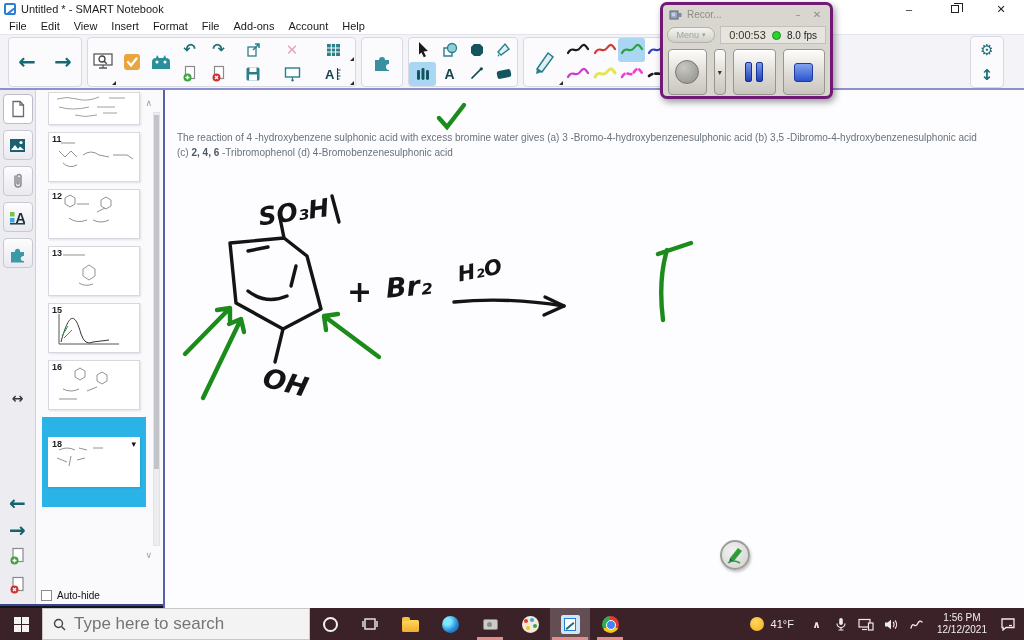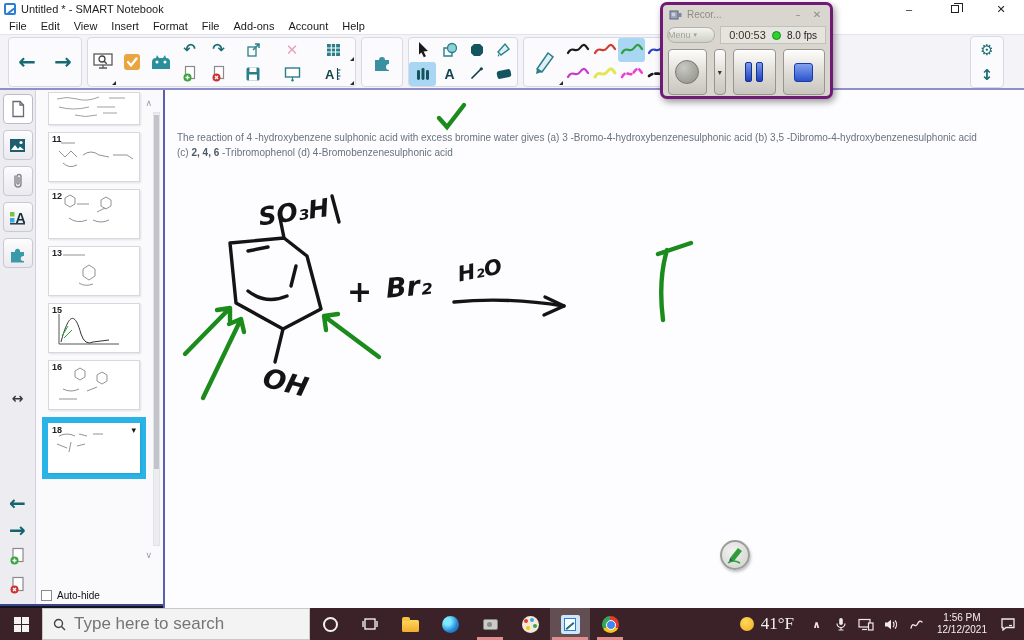--- a/index.html
+++ b/index.html
@@ -50,21 +50,21 @@
 
   
   .recorder { position:absolute; left:660px; top:2px; width:173px; height:97px; background:#d9d6d0;
               border:3px solid #701a75; border-radius:7px; box-shadow:2px 3px 7px rgba(0,0,0,.4); z-index:30; }
   .rec-title { height:19px; display:flex; align-items:center; padding:0 6px; gap:5px; }
   .rec-title-text { font-size:10px; color:#8c8c86; flex:1; }
   .rec-sys { color:#8c8c86; font-size:10px; width:14px; text-align:center; }
   .rec-row { height:22px; display:flex; align-items:center; padding:0 4px; gap:5px; }
   .menu-btn { width:48px; height:16px; border:1px solid #b2b2aa; border-radius:8px;
               background:linear-gradient(#f4f4f0,#d0d0ca); color:#a2a29a; font-size:9px;
-              display:flex; align-items:center; gap:3px; }
+              display:flex; align-items:center; justify-content:center; gap:3px; }
   .timer-panel { flex:1; height:18px; background:#e6e4df; border:1px solid #c2c0ba;
                  display:flex; align-items:center; padding:0 8px; gap:6px; }
   .rec-time { font-size:11px; color:#3a3222; flex:1; text-align:center; }
   .rec-dot { width:9px; height:9px; border-radius:50%; background:#2bd32b; border:1px solid #1a8a1a; }
   .rec-fps { font-size:10px; color:#222; }
   .rec-buttons { display:flex; padding:3px 5px; gap:7px; height:52px; }
   .rbtn { border:1px solid #96968e; border-radius:4px;
           background:linear-gradient(#fdfdfb,#dedbd5 55%,#c9c6c0);
           box-shadow:inset 0 1px 0 #fff; display:flex; align-items:center; justify-content:center; }
   .rbtn-record { width:40px; }
@@ -95,21 +95,21 @@
   .scroll-up, .scroll-down { position:absolute; right:11px; font-size:9px; color:#9a9aa6; }
   .scroll-up { top:8px; }
   .scroll-down { bottom:44px; }
   .vsb { position:absolute; right:3px; top:22px; bottom:58px; width:7px; background:#ededf0; border:1px solid #e2e2e8; }
   .vsb-thumb { position:absolute; left:0; top:2px; width:100%; height:82%; background:#c3c3ca; }
   .thumb-col { position:absolute; left:12px; top:2px; width:96px; display:flex; flex-direction:column; gap:7px; }
   .thumb { width:92px; height:50px; background:#fff; border:1px solid #d7d7df;
            box-shadow:1px 1px 2px rgba(0,0,0,.10); position:relative; }
   .thumb-partial { height:33px; }
   .pagenum { position:absolute; top:1px; left:3px; font-size:9px; font-weight:bold; color:#222; }
-  .sel-frame { background:#29b3e6; padding:6px 6px; margin-left:-6px; width:104px; }
+  .sel-frame { background:#29b3e6; padding:20px 6px; margin-left:-6px; width:104px; }
   .sel-frame .thumb { border-color:#fff; }
   .thumb-dd { position:absolute; top:1px; right:3px; font-size:9px; color:#111; }
   .autohide { position:absolute; left:5px; bottom:3px; display:flex; align-items:center; gap:5px; }
   .cb { width:11px; height:11px; border:1px solid #8a8a94; background:#fff; }
   .autohide-label { font-size:10px; color:#111; }
 
   .canvas { position:absolute; left:163px; top:0; width:861px; height:518px; background:#fdfdff;
             border-left:2px solid #5a5fae; }
   .question { position:absolute; left:12px; top:40px; width:842px; font-size:10px; line-height:15px; color:#68727d; }
   .question b { color:#4e5964; }
@@ -146,21 +146,21 @@
   .nb-ic { width:19px; height:19px; background:#cfe6f7; border-radius:2px; display:flex; align-items:center; justify-content:center; }
   .nb-pg { width:12px; height:13px; background:#fff; border:1.5px solid #2a7fd4; position:relative; }
   .nb-pg::after { content:""; position:absolute; left:0px; top:6px; width:10px; height:2px; background:#1d6e75; transform:rotate(-40deg); }
   .palette-ic { width:17px; height:17px; border-radius:50%; background:#f3ead9; position:relative; }
   .palette-ic i { position:absolute; width:4px; height:4px; border-radius:50%; }
   .rec-ic { width:15px; height:11px; background:#cbcbc7; border:1px solid #85857f; border-radius:2px; position:relative; }
   .rec-ic::after { content:""; position:absolute; left:3px; top:2px; width:5px; height:5px; border-radius:50%; background:#8d8d87; }
   .tray { margin-left:auto; display:flex; align-items:center; padding-right:4px; }
   .weather { display:flex; align-items:center; gap:7px; padding:0 10px; }
   .sun { width:14px; height:14px; border-radius:50%; background:radial-gradient(circle at 40% 35%, #ffd95e, #f2ab1d); }
-  .temp { font-size:17px; color:#f4efef;font-family:Liberation Serif, serif; }
+  .temp { font-size:11px; color:#f4efef; }
   .tray-ic { width:25px; display:flex; align-items:center; justify-content:center; }
   .tray-chev { font-size:10px; font-weight:bold; color:#f0eaea; }
   .clock { font-size:10px; line-height:12px; text-align:center; padding:0 8px; color:#f4efef; }
 </style>
 </head>
 <body>
 
 <div class="screen">
 
   <div class="titlebar">

